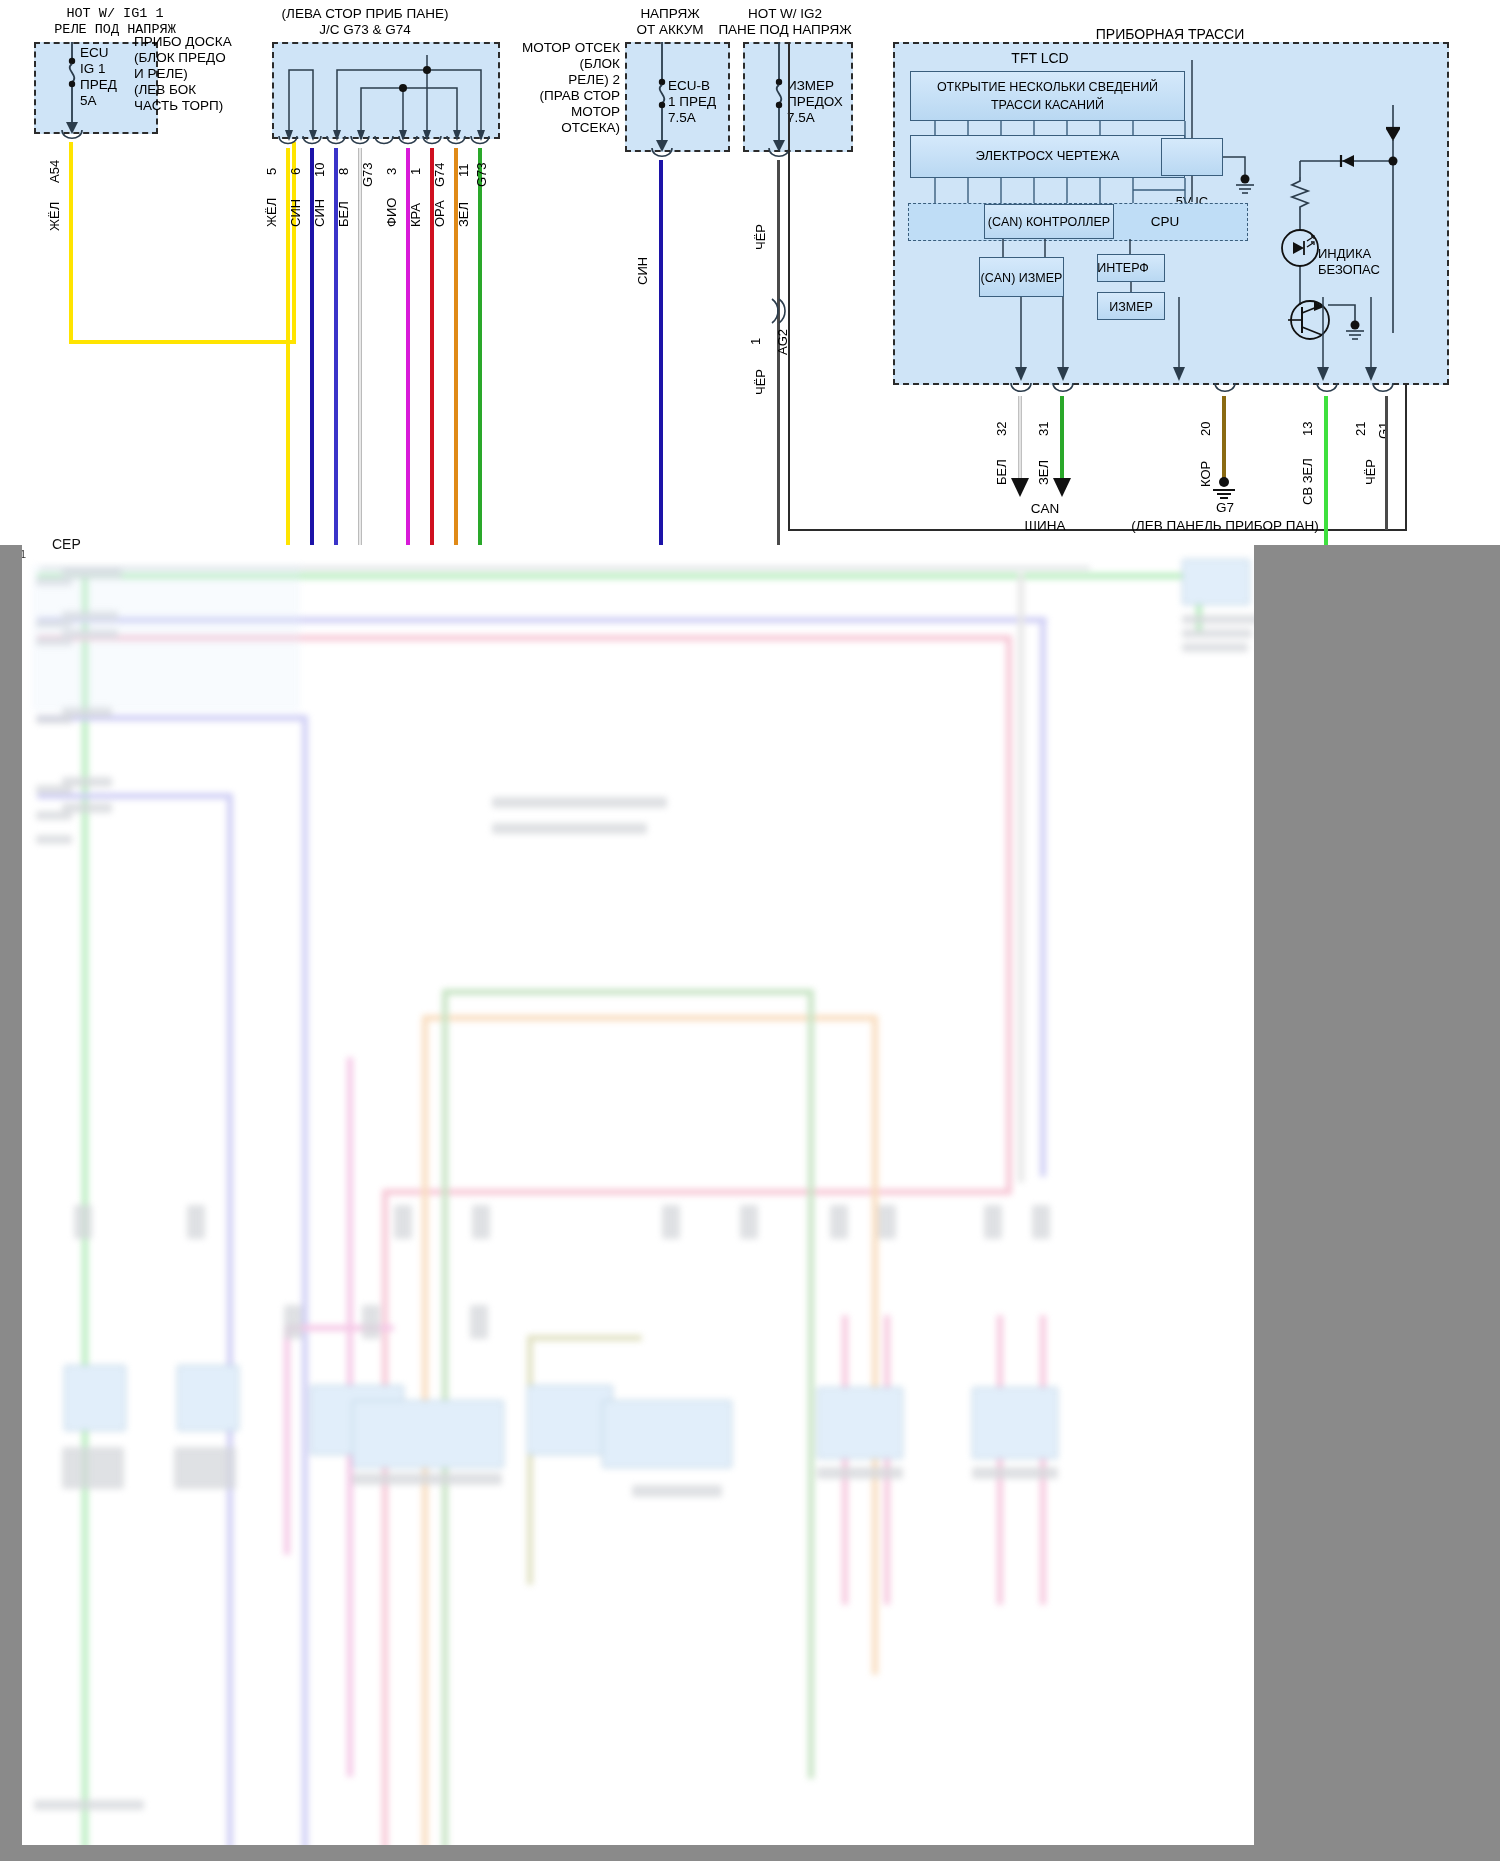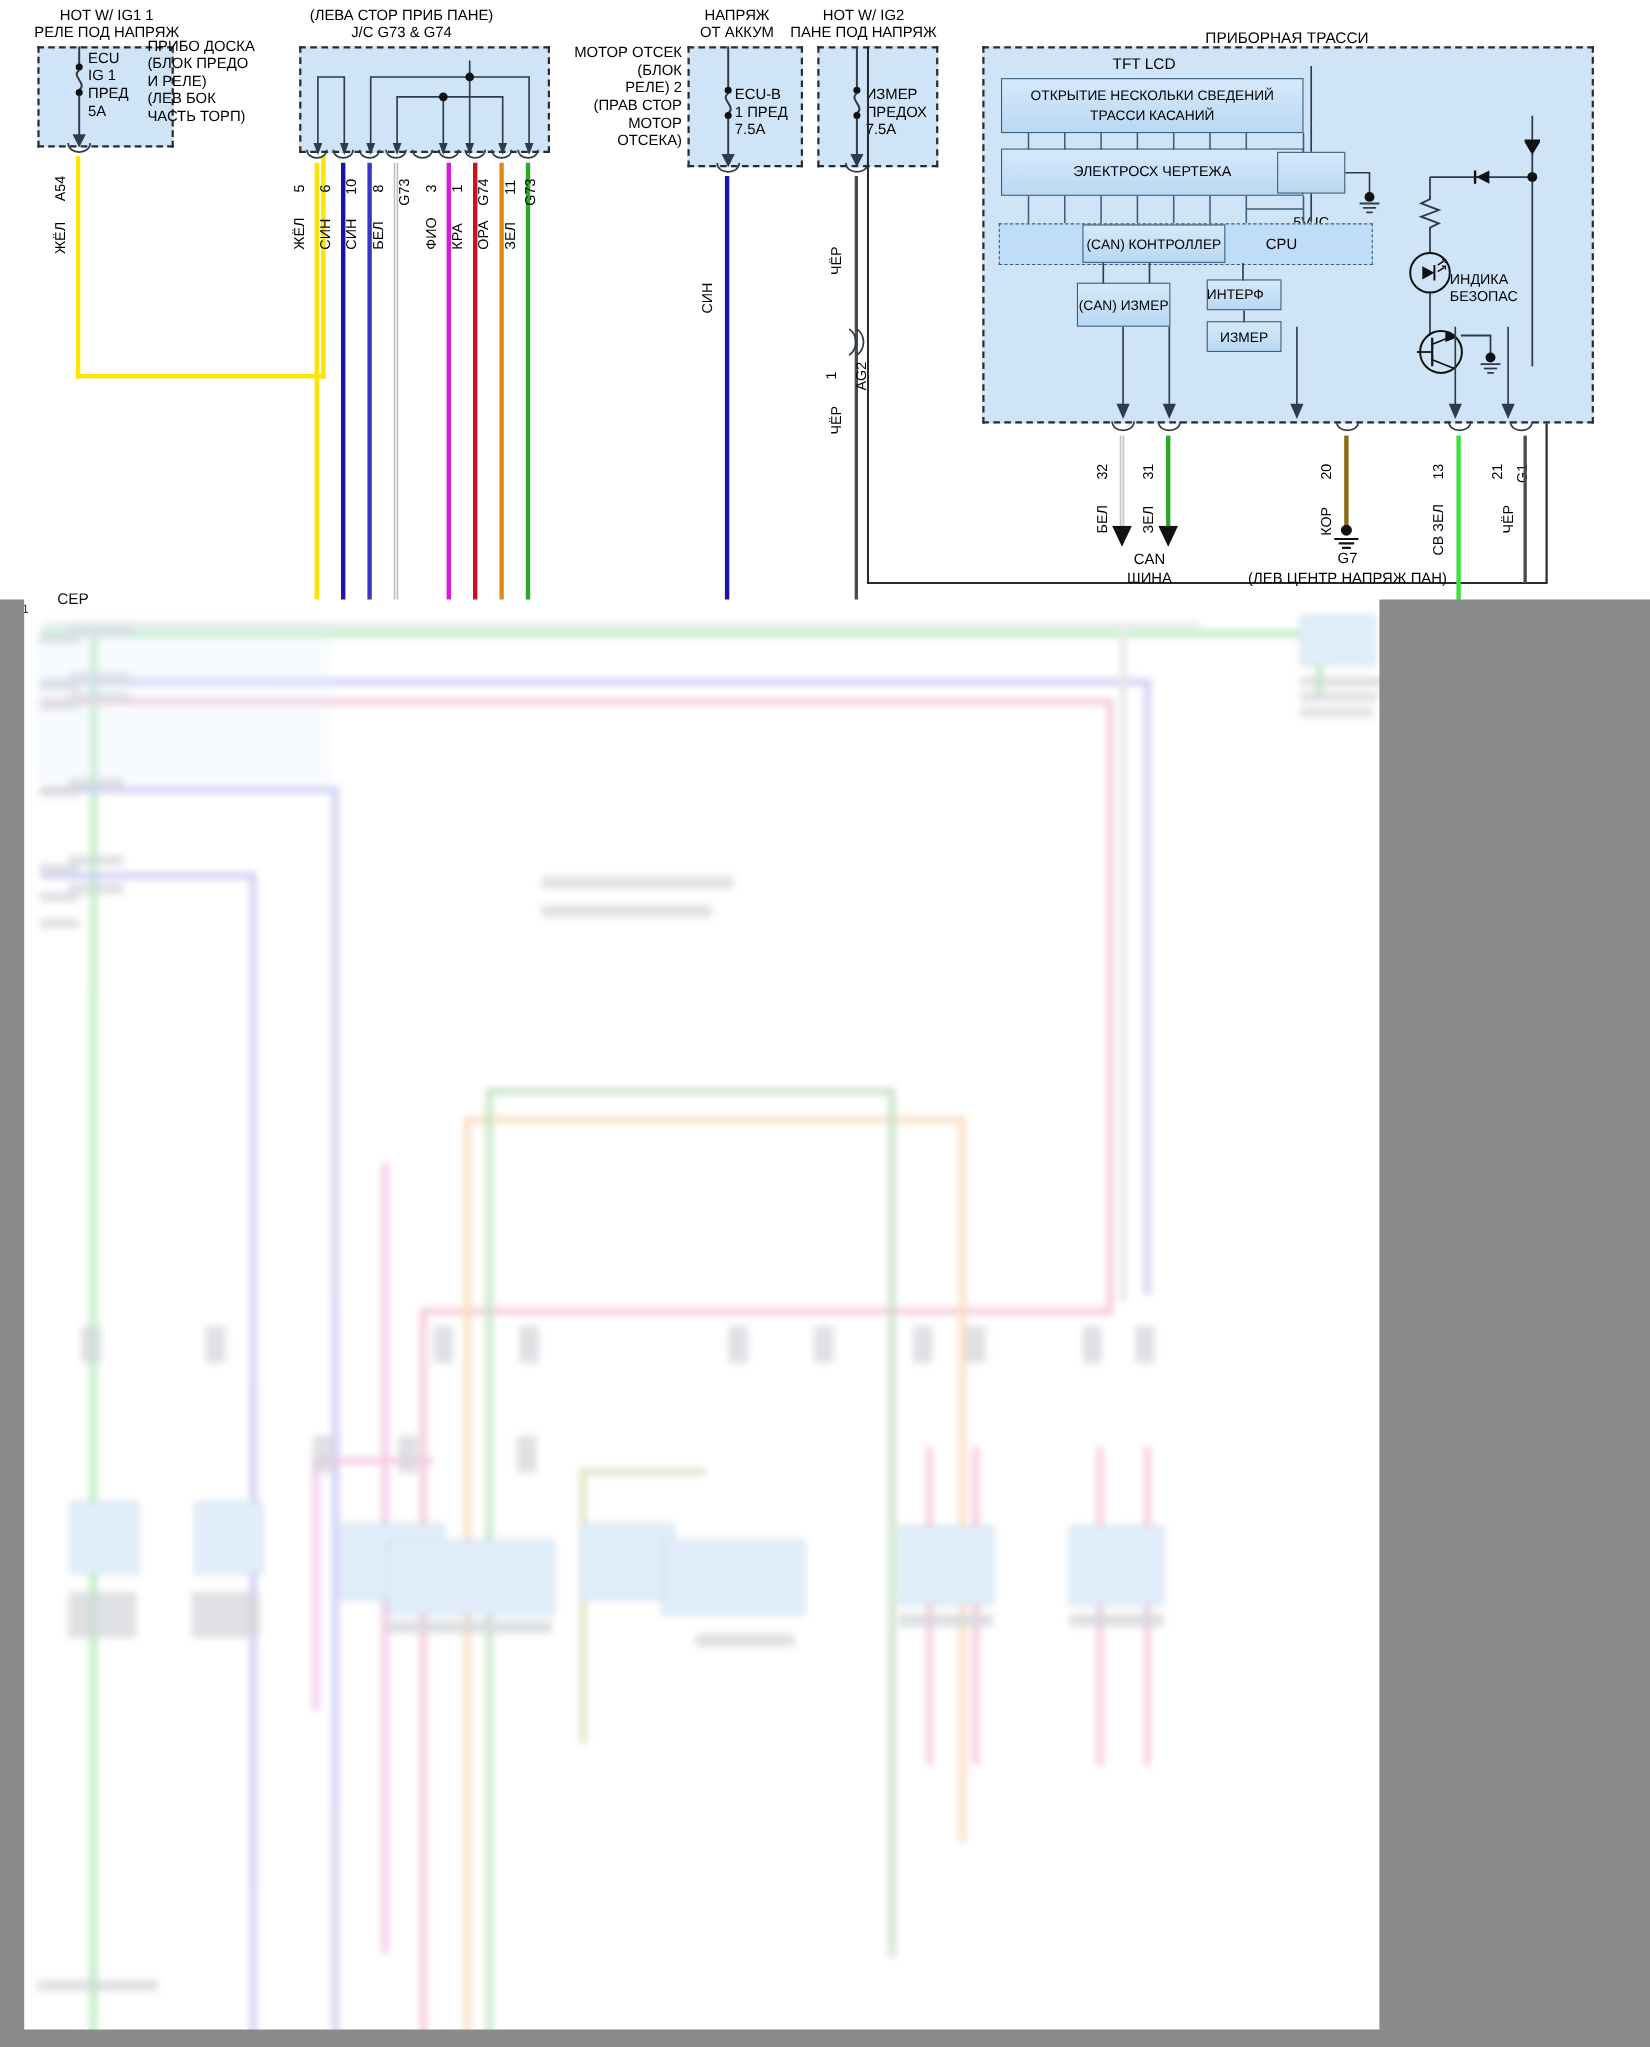--- a/index.html
+++ b/index.html
@@ -83,21 +83,21 @@
   .gtxt { position:absolute; background:#b9bec4; border-radius:2px; opacity:.75;}
   .gline{ position:absolute; background:#9aa3ac;}
 </style>
 </head>
 <body>
 
 <div id="sheet">
 
   <div id="topband">
 
-    <div class="lbl" style="left:2px; top:6px; width:190px;">HOT W/ IG1 1
+    <div class="lbl" style="left:20px; top:6px; width:190px;font-family:Liberation Mono, monospace;">HOT W/ IG1 1
 РЕЛЕ ПОД НАПРЯЖ</div>
 
     <div class="blk" style="left:34px; top:42px; width:124px; height:92px;"></div>
     <div class="lbl left" style="left:80px; top:45px; width:70px;">ECU
 IG 1
 ПРЕД
 5A</div>
     <div class="lbl left" style="left:134px; top:34px; width:110px;">ПРИБО ДОСКА
 (БЛОК ПРЕДО
 И РЕЛЕ)
@@ -469,21 +469,21 @@
       <div class="vlbl" style="left:1213px; top:472px;">КОР</div>
       <div class="ln" style="left:1222px; top:396px; width:4px; height:83px; background:#8a6a12;"></div>
 
       <svg style="position:absolute;left:1206px;top:477px;width:38px;height:22px;">
         <circle cx="18" cy="5" r="5" fill="#111"></circle>
         <path d="M7,13 L29,13" stroke="#111" stroke-width="2"></path>
         <path d="M11,17 L25,17" stroke="#111" stroke-width="2"></path>
         <path d="M14,21 L22,21" stroke="#111" stroke-width="2"></path>
       </svg>
       <div class="lbl" style="left:1197px; top:500px; width:56px; font-size:13.5px;">G7</div>
-      <div class="lbl" style="left:1110px; top:518px; width:230px; font-size:13.5px;">(ЛЕВ ЦЕНТР НАПРЯЖ ПАН)</div>
+      <div class="lbl" style="left:1110px; top:518px; width:230px; font-size:13.5px;">(ЛЕВ ПАНЕЛЬ ПРИБОР ПАН)</div>
 
       <svg style="position:absolute;left:1314px;top:383px;width:28px;height:14px;">
         <path d="M3,0 C3,11 23,11 23,0" stroke="#2b3c4c" stroke-width="1.6" fill="none"></path>
         </svg>
       <div class="vlbl" style="left:1315px; top:421px;">13</div>
       <div class="vlbl" style="left:1315px; top:490px;">СВ ЗЕЛ</div>
       <div class="ln" style="left:1324px; top:396px; width:4px; height:280px; background:#3ee03e;"></div>
       <div class="ln" style="left:1324px; top:672px; width:80px; height:4px; background:#3ee03e;"></div>
 
       <svg style="position:absolute;left:1370px;top:383px;width:28px;height:14px;">

